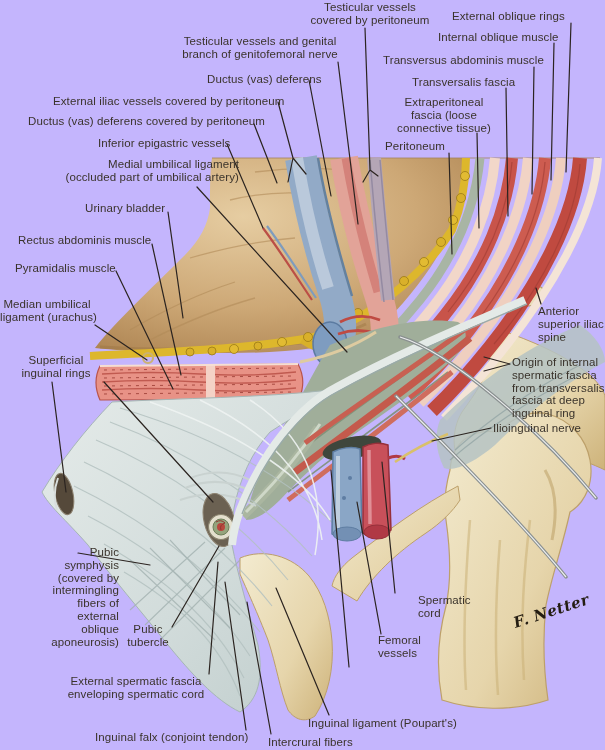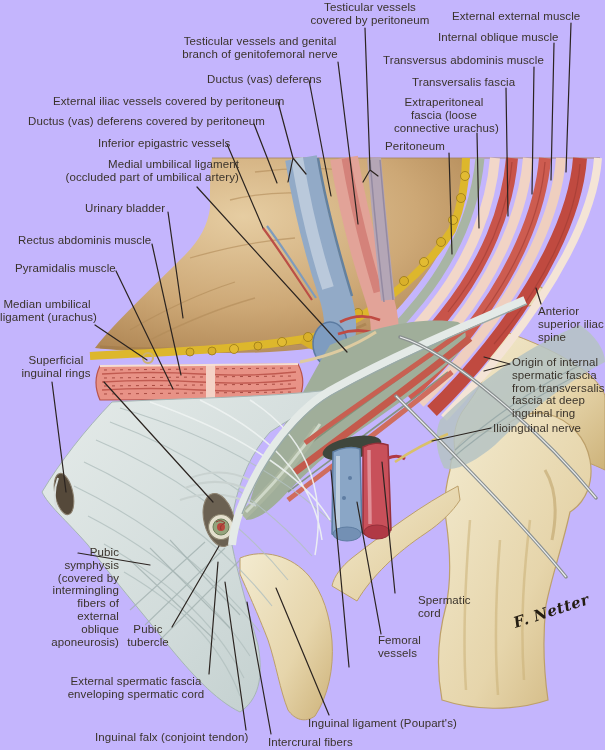--- a/index.html
+++ b/index.html
@@ -238,31 +238,31 @@
     <path d="M349,667 L331,470"></path>
     <path d="M209,674 L218,562"></path>
     <path d="M329,715 L276,588"></path>
     <path d="M246,730 L225,582"></path>
     <path d="M271,734 L247,602"></path>
   </g>
 </svg>
 
 <div class="lbl c" style="left:290px;top:1px;width:160px">Testicular vessels
 covered by peritoneum</div>
-<div class="lbl" style="left:452px;top:10px">External external muscle</div>
+<div class="lbl" style="left:452px;top:10px">External oblique rings</div>
 <div class="lbl" style="left:438px;top:31px">Internal oblique muscle</div>
 <div class="lbl" style="left:383px;top:54px">Transversus abdominis muscle</div>
 <div class="lbl c" style="left:178px;top:35px;width:164px">Testicular vessels and genital
 branch of genitofemoral nerve</div>
 <div class="lbl" style="left:207px;top:73px">Ductus (vas) deferens</div>
 <div class="lbl" style="left:412px;top:76px">Transversalis fascia</div>
 <div class="lbl" style="left:53px;top:95px">External iliac vessels covered by peritoneum</div>
 <div class="lbl c" style="left:394px;top:96px;width:100px">Extraperitoneal
 fascia (loose
-connective urachus)</div>
+connective tissue)</div>
 <div class="lbl" style="left:28px;top:115px">Ductus (vas) deferens covered by peritoneum</div>
 <div class="lbl" style="left:98px;top:137px">Inferior epigastric vessels</div>
 <div class="lbl" style="left:385px;top:140px">Peritoneum</div>
 <div class="lbl r" style="left:0px;top:158px;width:196px">Medial umbilical ligament
 (occluded part of umbilical artery)</div>
 <div class="lbl" style="left:85px;top:202px">Urinary bladder</div>
 <div class="lbl" style="left:18px;top:234px">Rectus abdominis muscle</div>
 <div class="lbl" style="left:15px;top:262px">Pyramidalis muscle</div>
 <div class="lbl c" style="left:0px;top:298px;width:94px">Median umbilical
 ligament (urachus)</div>

